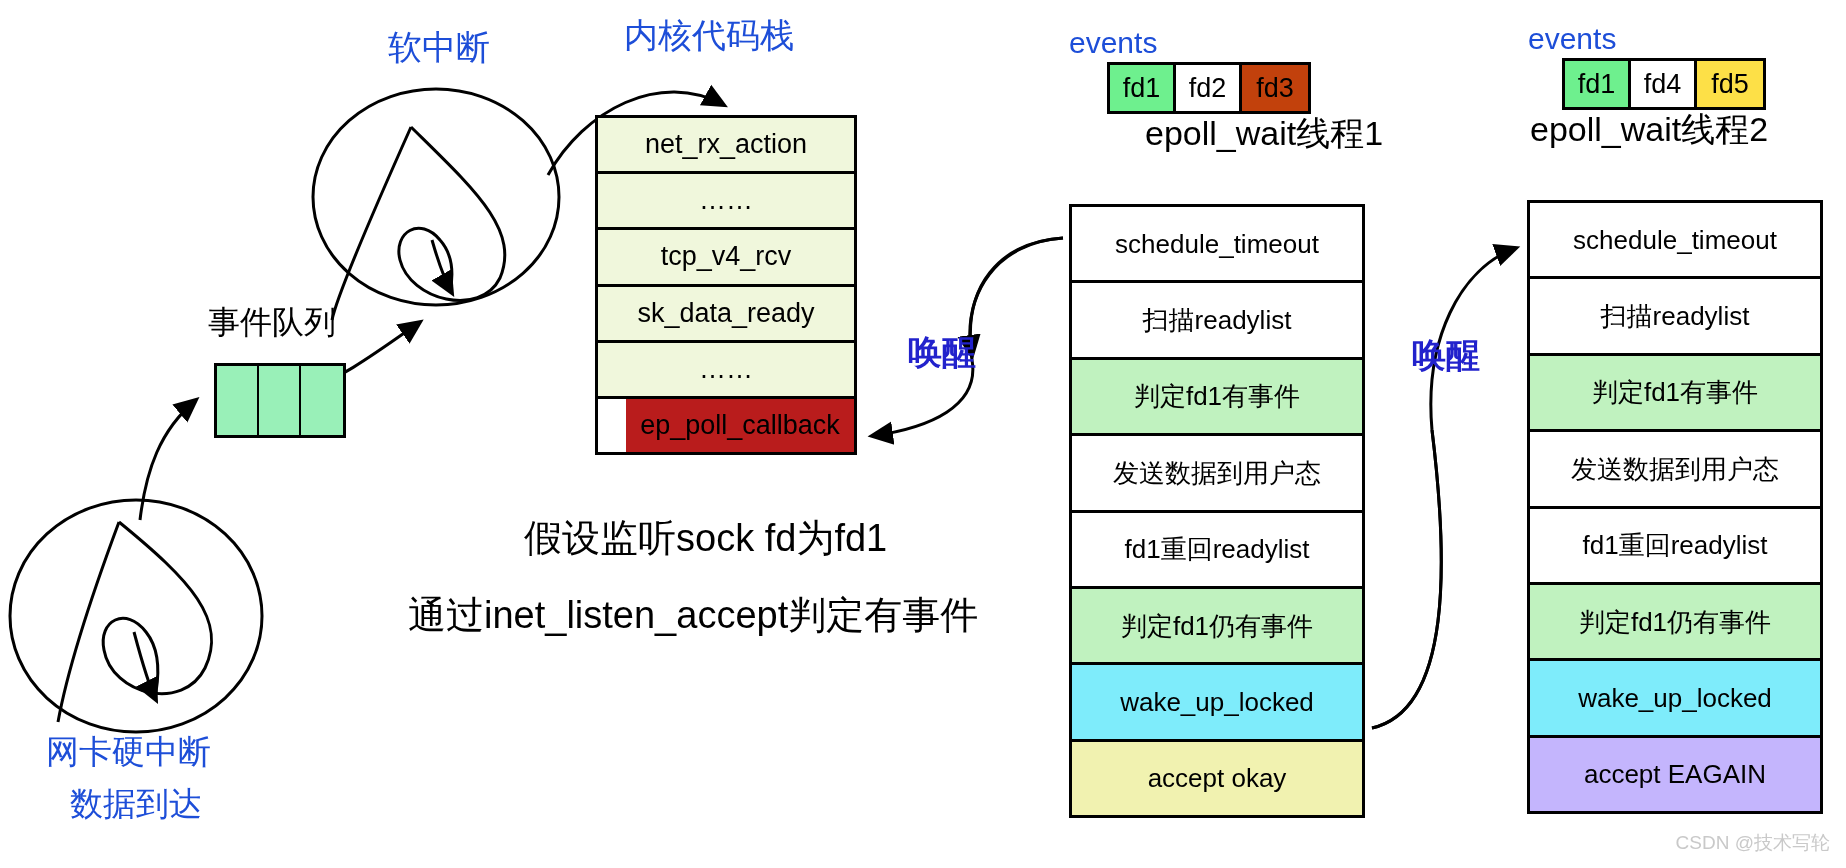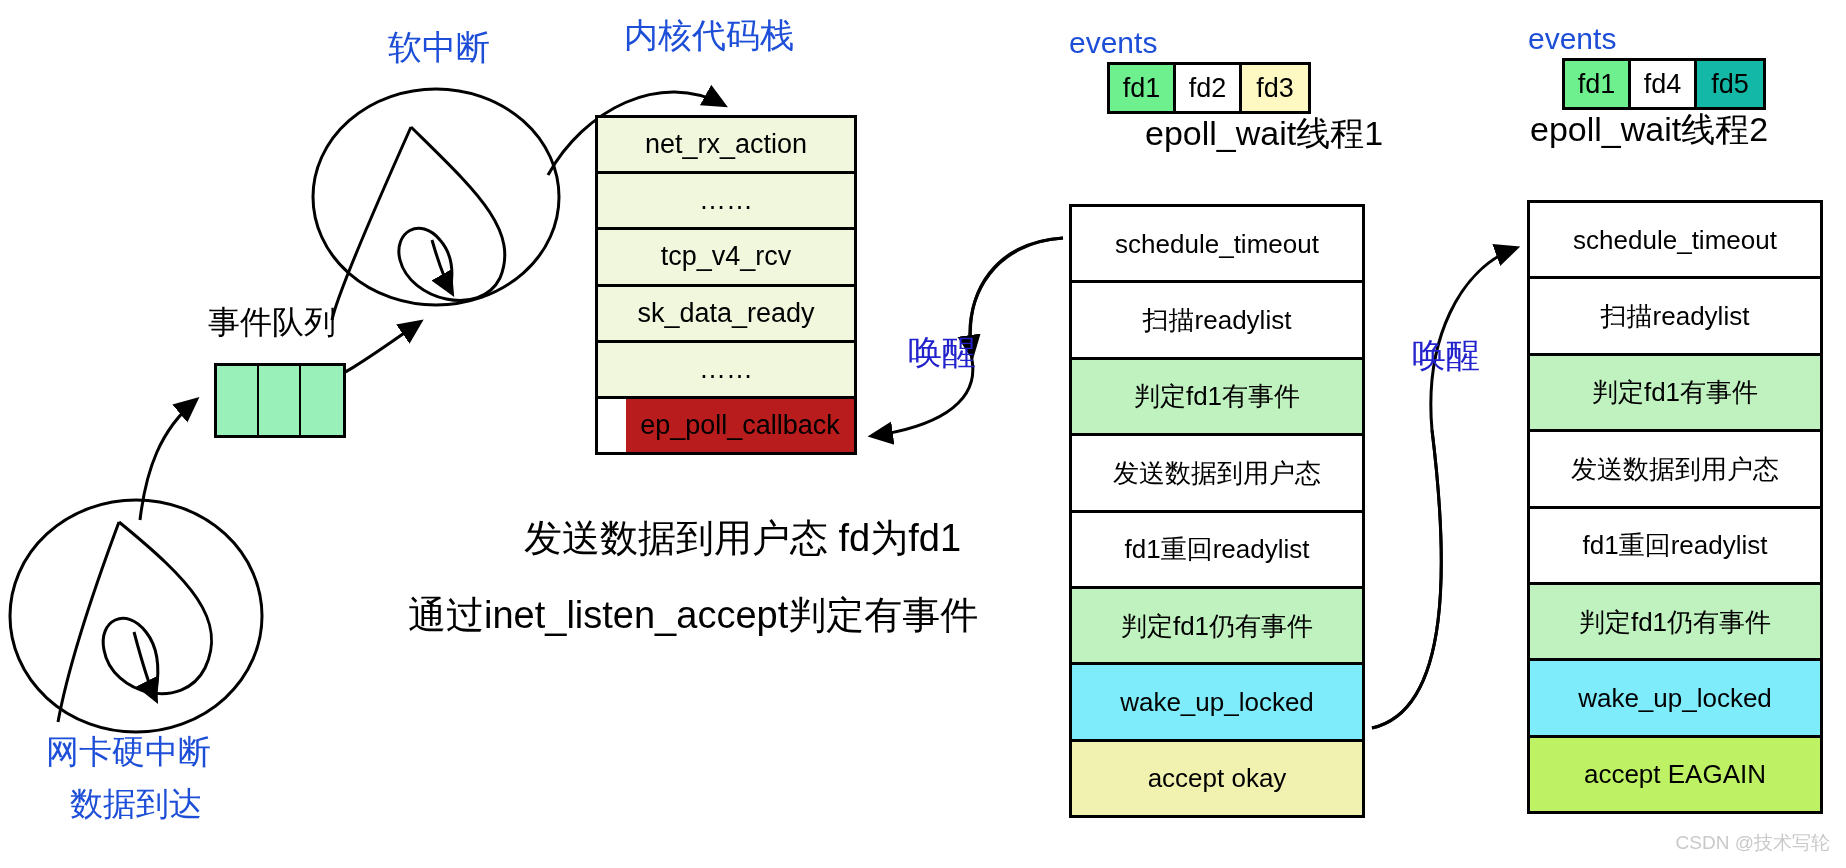--- a/index.html
+++ b/index.html
@@ -22,21 +22,21 @@
     height: 868px;
   }
   .abs { position: absolute; }
 
   
   .label {
     white-space: nowrap;
     line-height: 1;
   }
   .purple { color: #1d4ed8; }
-  .blue   { color: #2222cc; }
+  .blue   { color: #2222cc; font-weight: bold; }
   .black  { color: #000000; }
 
   
   .stack {
     position: absolute;
     border: 3px solid #000;
     box-sizing: border-box;
     display: flex;
     flex-direction: column;
   }
@@ -160,21 +160,21 @@
 <div class="abs label purple" style="left:624px; top:18px; font-size:34px;">内核代码栈</div>
 
 <div class="abs label black" style="left:208px; top:306px; font-size:32px;">事件队列</div>
 
 <div class="abs label purple" style="left:46px; top:735px; font-size:33px;">网卡硬中断</div>
 <div class="abs label purple" style="left:70px; top:787px; font-size:33px;">数据到达</div>
 
 <div class="abs label blue" style="left:908px; top:335px; font-size:34px;">唤醒</div>
 <div class="abs label blue" style="left:1412px; top:338px; font-size:34px;">唤醒</div>
 
-<div class="abs label black" style="left:524px; top:519px; font-size:38px;">发送数据到用户态 fd为fd1</div>
+<div class="abs label black" style="left:524px; top:519px; font-size:38px;">假设监听sock fd为fd1</div>
 <div class="abs label black" style="left:408px; top:596px; font-size:38px;">通过inet_listen_accept判定有事件</div>
 
 <div class="stack" id="kernel-stack">
     <div class="row" style="background: rgb(240, 247, 220);">net_rx_action</div>
     <div class="row" style="background: rgb(240, 247, 220);">……</div>
     <div class="row" style="background: rgb(240, 247, 220);">tcp_v4_rcv</div>
     <div class="row" style="background: rgb(240, 247, 220);">sk_data_ready</div>
     <div class="row" style="background: rgb(240, 247, 220);">……</div>
     <div class="row" style="background: #b91c1c; margin-left: 28px;">ep_poll_callback</div>
   </div>
@@ -182,45 +182,45 @@
 <div id="event-queue">
   <div class="qcell"></div>
   <div class="qcell"></div>
   <div class="qcell"></div>
 </div>
 
 <div class="abs label purple" style="left:1069px; top:28px; font-size:30px;">events</div>
 <div class="events-array" id="events-array-1" style="left:1107px; top:62px;">
     <div class="cell" style="background: rgb(110, 240, 142);">fd1</div>
     <div class="cell" style="background: rgb(255, 255, 255);">fd2</div>
-    <div class="cell" style="background: #fef9c3;">fd3</div>
+    <div class="cell" style="background: #c2410c;">fd3</div>
   </div>
 <div class="abs label black" style="left:1145px; top:116px; font-size:34px;">epoll_wait线程1</div>
 <div class="stack thread-col" id="thread1-col">
     <div class="row" style="background: rgb(255, 255, 255);">schedule_timeout</div>
     <div class="row" style="background: rgb(255, 255, 255);">扫描readylist</div>
     <div class="row" style="background: rgb(192, 242, 191);">判定fd1有事件</div>
     <div class="row" style="background: rgb(255, 255, 255);">发送数据到用户态</div>
     <div class="row" style="background: rgb(255, 255, 255);">fd1重回readylist</div>
     <div class="row" style="background: rgb(192, 242, 191);">判定fd1仍有事件</div>
     <div class="row" style="background: rgb(126, 236, 251);">wake_up_locked</div>
     <div class="row" style="background: rgb(241, 242, 176);">accept okay</div>
   </div>
 
 <div class="abs label purple" style="left:1528px; top:24px; font-size:30px;">events</div>
 <div class="events-array" id="events-array-2" style="left:1562px; top:58px;">
     <div class="cell" style="background: rgb(110, 240, 142);">fd1</div>
     <div class="cell" style="background: rgb(255, 255, 255);">fd4</div>
-    <div class="cell" style="background: #14b8a6;">fd5</div>
+    <div class="cell" style="background: #fde047;">fd5</div>
   </div>
 <div class="abs label black" style="left:1530px; top:112px; font-size:34px;">epoll_wait线程2</div>
 <div class="stack thread-col" id="thread2-col">
     <div class="row" style="background: rgb(255, 255, 255);">schedule_timeout</div>
     <div class="row" style="background: rgb(255, 255, 255);">扫描readylist</div>
     <div class="row" style="background: rgb(192, 242, 191);">判定fd1有事件</div>
     <div class="row" style="background: rgb(255, 255, 255);">发送数据到用户态</div>
     <div class="row" style="background: rgb(255, 255, 255);">fd1重回readylist</div>
     <div class="row" style="background: rgb(192, 242, 191);">判定fd1仍有事件</div>
     <div class="row" style="background: rgb(126, 236, 251);">wake_up_locked</div>
-    <div class="row" style="background: #bef264;">accept EAGAIN</div>
+    <div class="row" style="background: #c4b5fd;">accept EAGAIN</div>
   </div>
 
 <div id="watermark">CSDN @技术写轮</div>
 
 </body></html>

